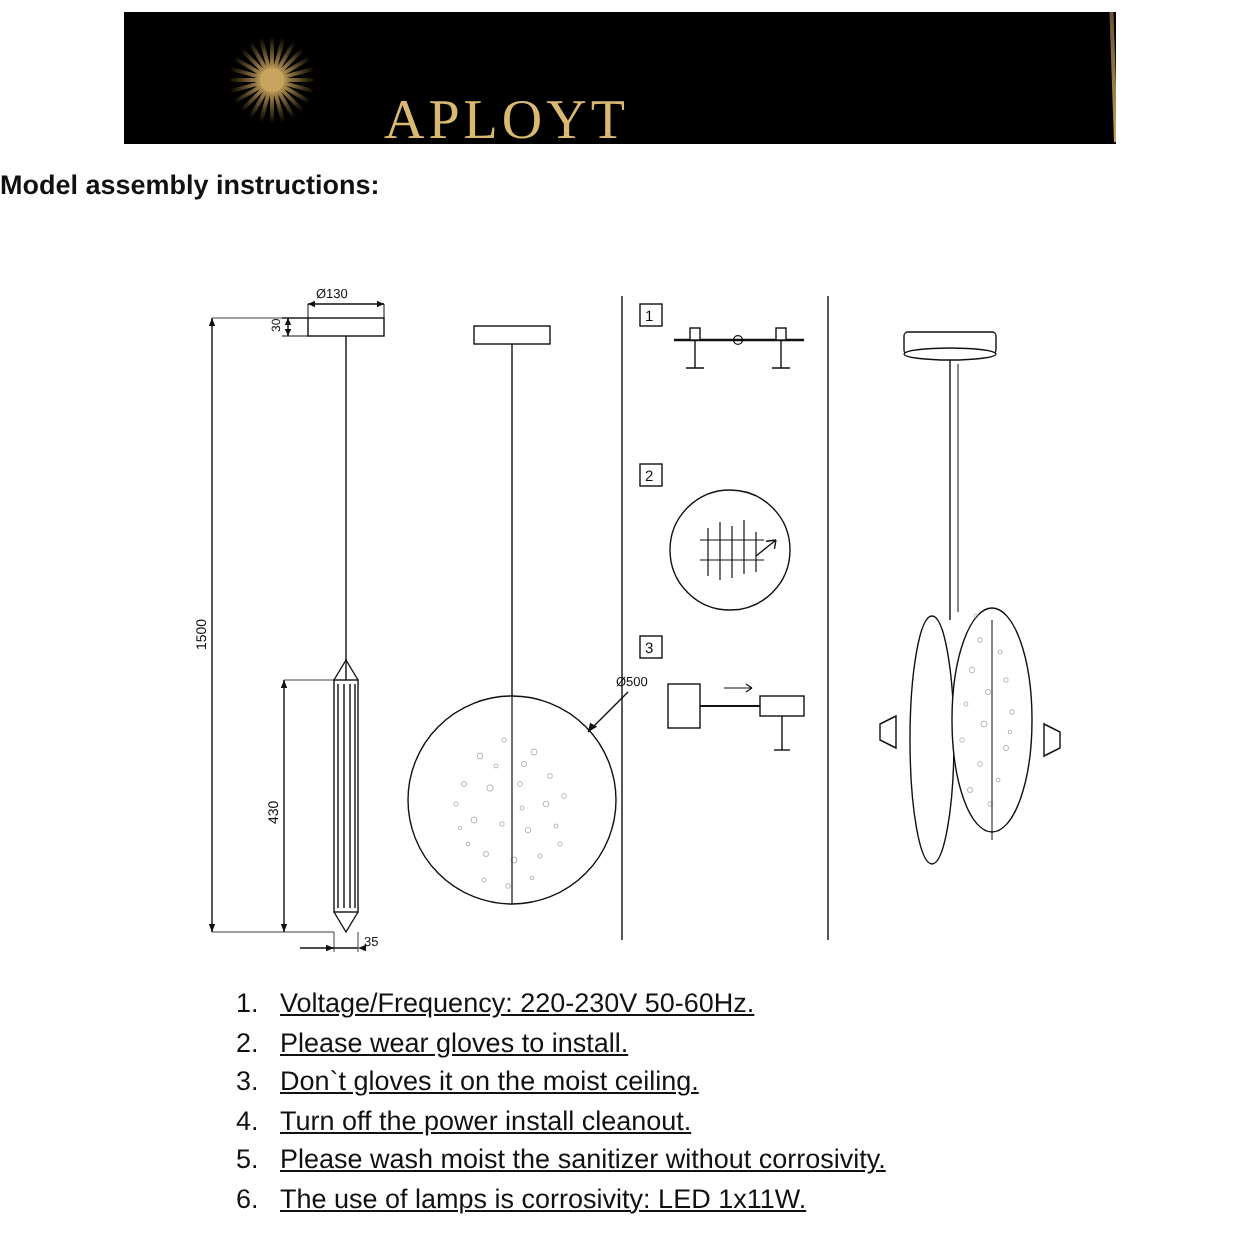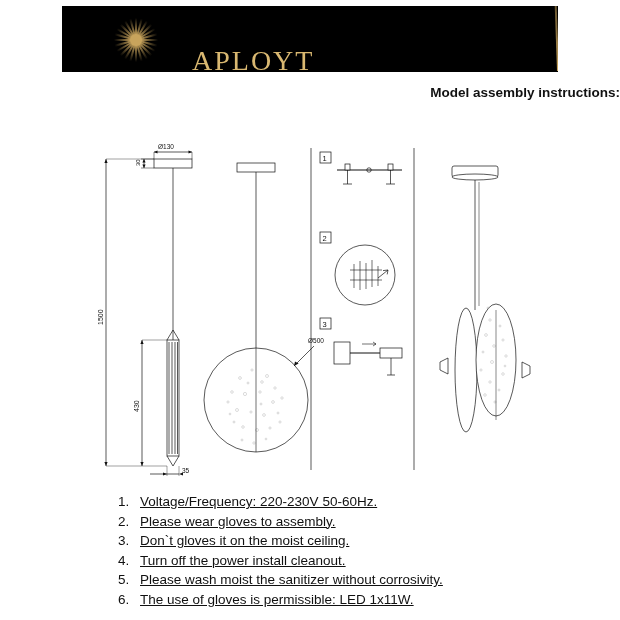--- a/index.html
+++ b/index.html
@@ -82,21 +82,21 @@
     background: linear-gradient(to right, rgba(201,164,92,0.95) 0%, rgba(201,164,92,0.15) 100%);
     transform-origin: 0% 50%;
   }
 
   
   .title-block {
     position: absolute;
     left: 0;
     top: 83px;
     width: 620px;
-    text-align: right;
+    text-align: left;
   }
   .title-main {
     font-size: 13.5px;
     font-weight: bold;
     color: #111;
     line-height: 20px;
   }
   .title-model {
     font-size: 13.5px;
     font-weight: bold;
@@ -340,33 +340,33 @@
     </svg>
   </div>
 
   <div class="notes">
     <div class="note-row">
       <span class="note-num">1.</span>
       <span class="note-text">Voltage/Frequency: 220-230V 50-60Hz.</span>
     </div>
     <div class="note-row">
       <span class="note-num">2.</span>
-      <span class="note-text">Please wear gloves to assembly.</span>
+      <span class="note-text">Please wear gloves to install.</span>
     </div>
     <div class="note-row">
       <span class="note-num">3.</span>
       <span class="note-text">Don`t gloves it on the moist ceiling.</span>
     </div>
     <div class="note-row">
       <span class="note-num">4.</span>
       <span class="note-text">Turn off the power install cleanout.</span>
     </div>
     <div class="note-row">
       <span class="note-num">5.</span>
       <span class="note-text">Please wash moist the sanitizer without corrosivity.</span>
     </div>
     <div class="note-row">
       <span class="note-num">6.</span>
-      <span class="note-text">The use of gloves is permissible: LED 1x11W.</span>
+      <span class="note-text">The use of lamps is corrosivity: LED 1x11W.</span>
     </div>
   </div>
 
 </div>
 
 </body></html>

